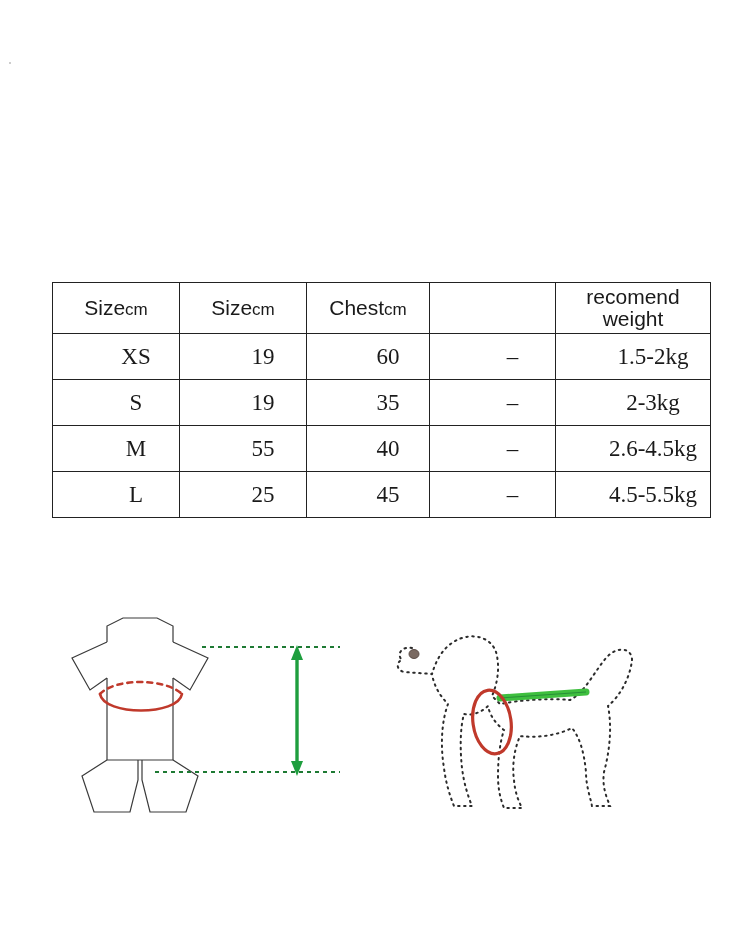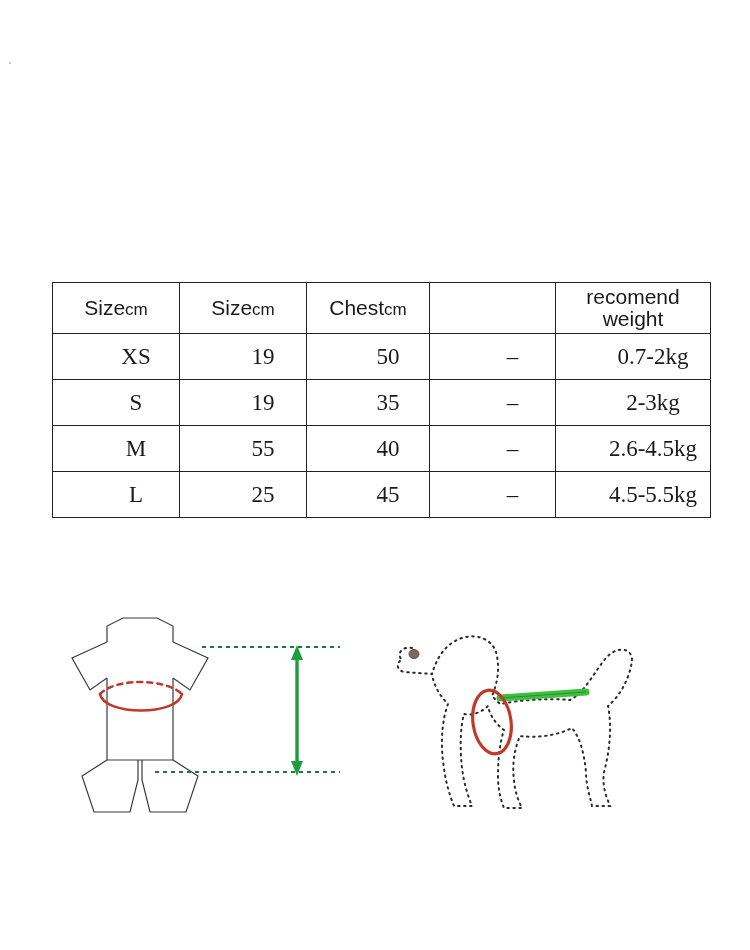--- a/index.html
+++ b/index.html
@@ -118,23 +118,23 @@
         <th class="col-weight hdr-two-line">
           <div>recomend</div>
           <div>weight</div>
         </th>
       </tr>
     </thead>
     <tbody>
       <tr>
         <td class="size-cell">XS</td>
         <td>19</td>
-        <td>50</td>
-        <td class="dash-cell">–</td>
-        <td class="weight-cell">0.7-2kg</td>
+        <td>60</td>
+        <td class="dash-cell">–</td>
+        <td class="weight-cell">1.5-2kg</td>
       </tr>
       <tr>
         <td class="size-cell">S</td>
         <td>19</td>
         <td>35</td>
         <td class="dash-cell">–</td>
         <td class="weight-cell">2-3kg</td>
       </tr>
       <tr>
         <td class="size-cell">M</td>

